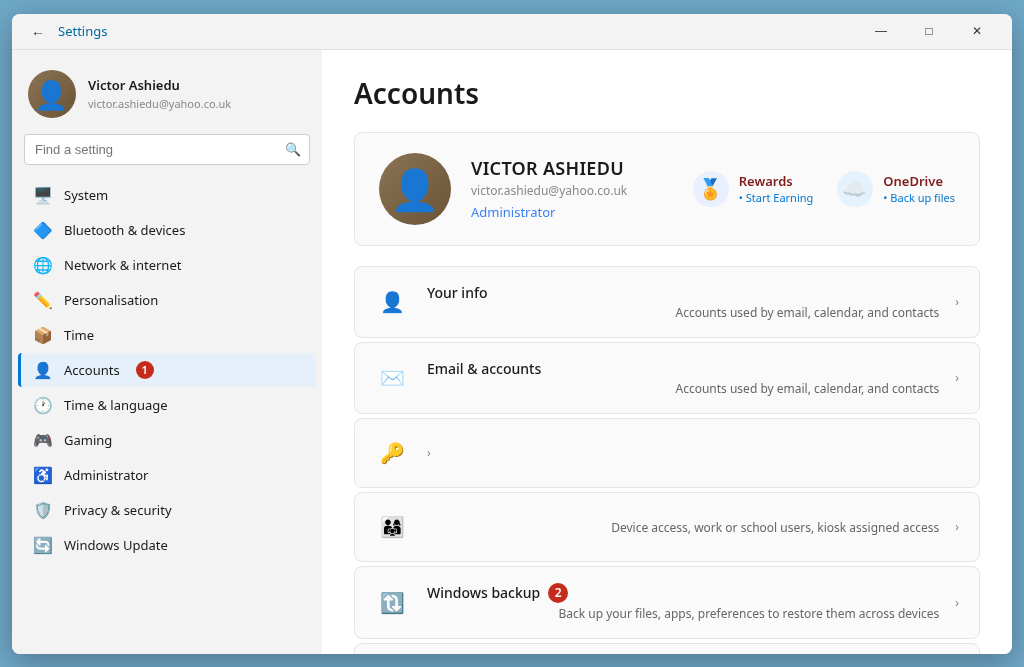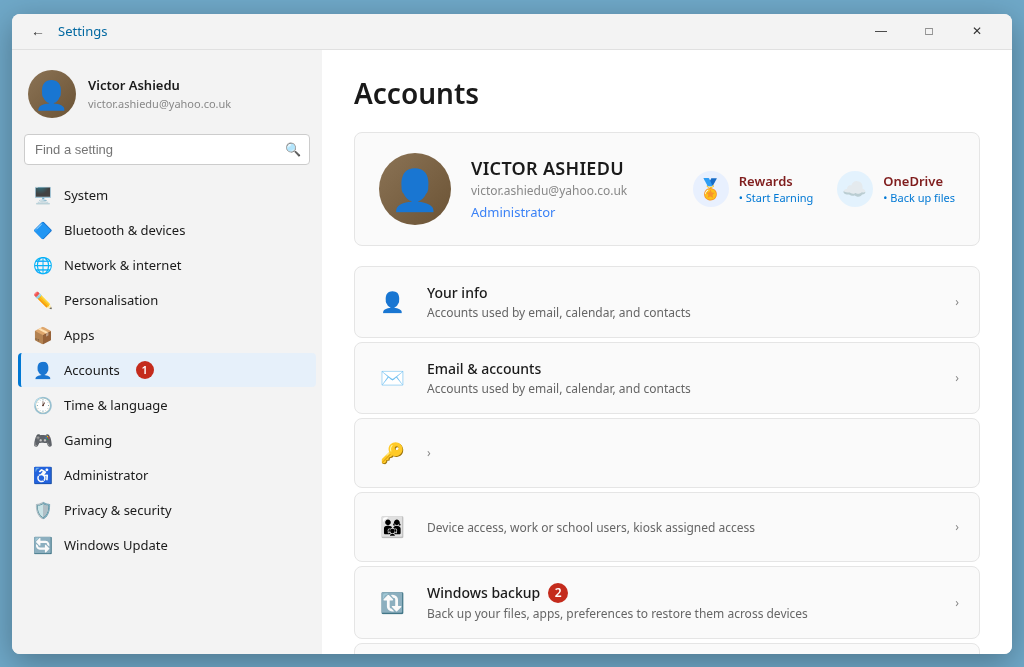--- a/index.html
+++ b/index.html
@@ -229,21 +229,21 @@
       background: #fafafa;
       gap: 16px;
     }
     .settings-item-icon {
       width: 36px; height: 36px;
       display: flex; align-items: center; justify-content: center;
       font-size: 20px;
       flex-shrink: 0;
       color: #444;
     }
-    .settings-item-text { flex: 1; }
+    .settings-item-text { flex: 1; text-align: right; }
     .settings-item-title {
       font-size: 14px;
       font-weight: 500;
       color: #1a1a1a;
       display: flex;
       align-items: center;
       gap: 8px;
     }
     .settings-item-desc { font-size: 12px; color: #666; margin-top: 2px; }
     .settings-item-chevron { color: #888; font-size: 12px; }
@@ -304,21 +304,21 @@
     <span>Network &amp; internet</span>
 
   </div>
           <div class="nav-item">
     <span class="nav-icon">✏️</span>
     <span>Personalisation</span>
 
   </div>
           <div class="nav-item">
     <span class="nav-icon">📦</span>
-    <span>Apps</span>
+    <span>Time</span>
 
   </div>
           <div class="nav-item active">
     <span class="nav-icon">👤</span>
     <span>Accounts</span>
     <span class="badge">1</span>
   </div>
           <div class="nav-item">
     <span class="nav-icon">🕐</span>
     <span>Time &amp; language</span>

